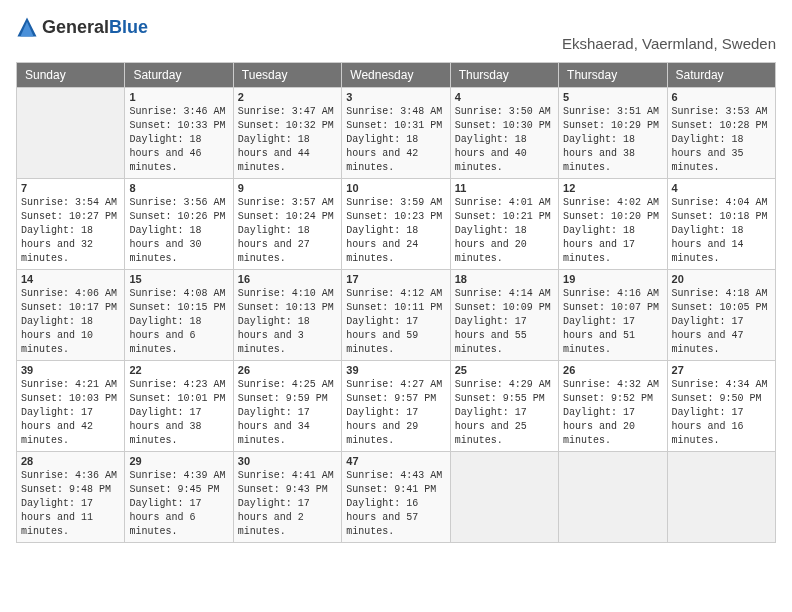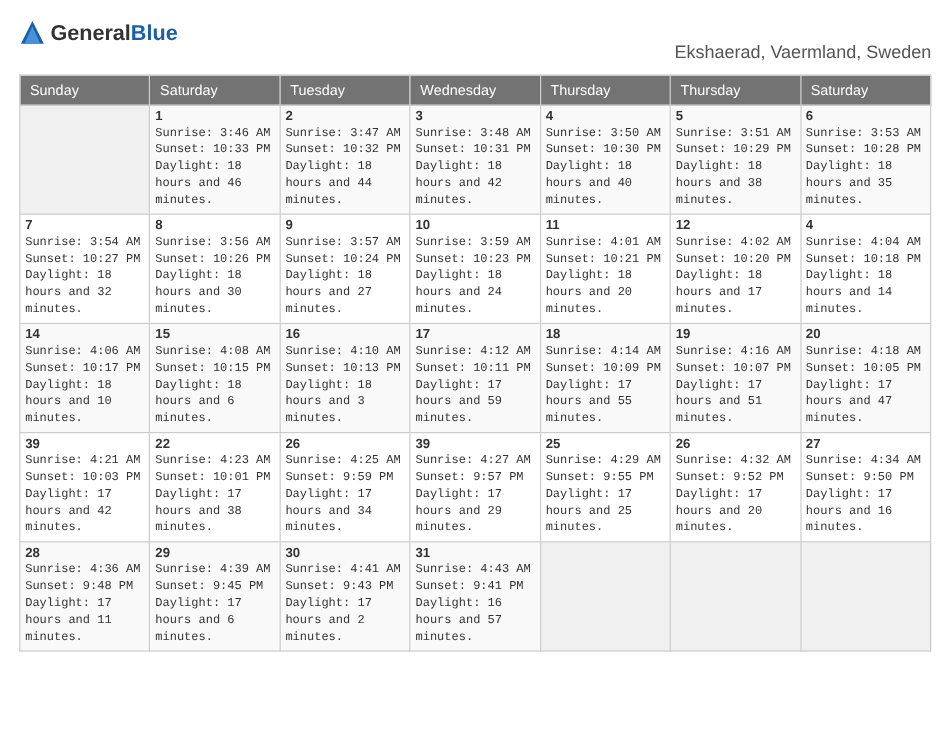--- a/index.html
+++ b/index.html
@@ -176,20 +176,20 @@
         <td><span class="day-num">27</span>
 <span class="day-info">Sunrise: 4:34 AM<br>Sunset: 9:50 PM<br>Daylight: 17 hours and 16 minutes.</span></td>
       </tr>
       <tr>
         <td><span class="day-num">28</span>
 <span class="day-info">Sunrise: 4:36 AM<br>Sunset: 9:48 PM<br>Daylight: 17 hours and 11 minutes.</span></td>
         <td><span class="day-num">29</span>
 <span class="day-info">Sunrise: 4:39 AM<br>Sunset: 9:45 PM<br>Daylight: 17 hours and 6 minutes.</span></td>
         <td><span class="day-num">30</span>
 <span class="day-info">Sunrise: 4:41 AM<br>Sunset: 9:43 PM<br>Daylight: 17 hours and 2 minutes.</span></td>
-        <td><span class="day-num">31</span>
+        <td><span class="day-num">47</span>
 <span class="day-info">Sunrise: 4:43 AM<br>Sunset: 9:41 PM<br>Daylight: 16 hours and 57 minutes.</span></td>
         <td class="empty-cell"></td>
         <td class="empty-cell"></td>
         <td class="empty-cell"></td>
       </tr>
     </tbody>
 </table>
 
 </body></html>

